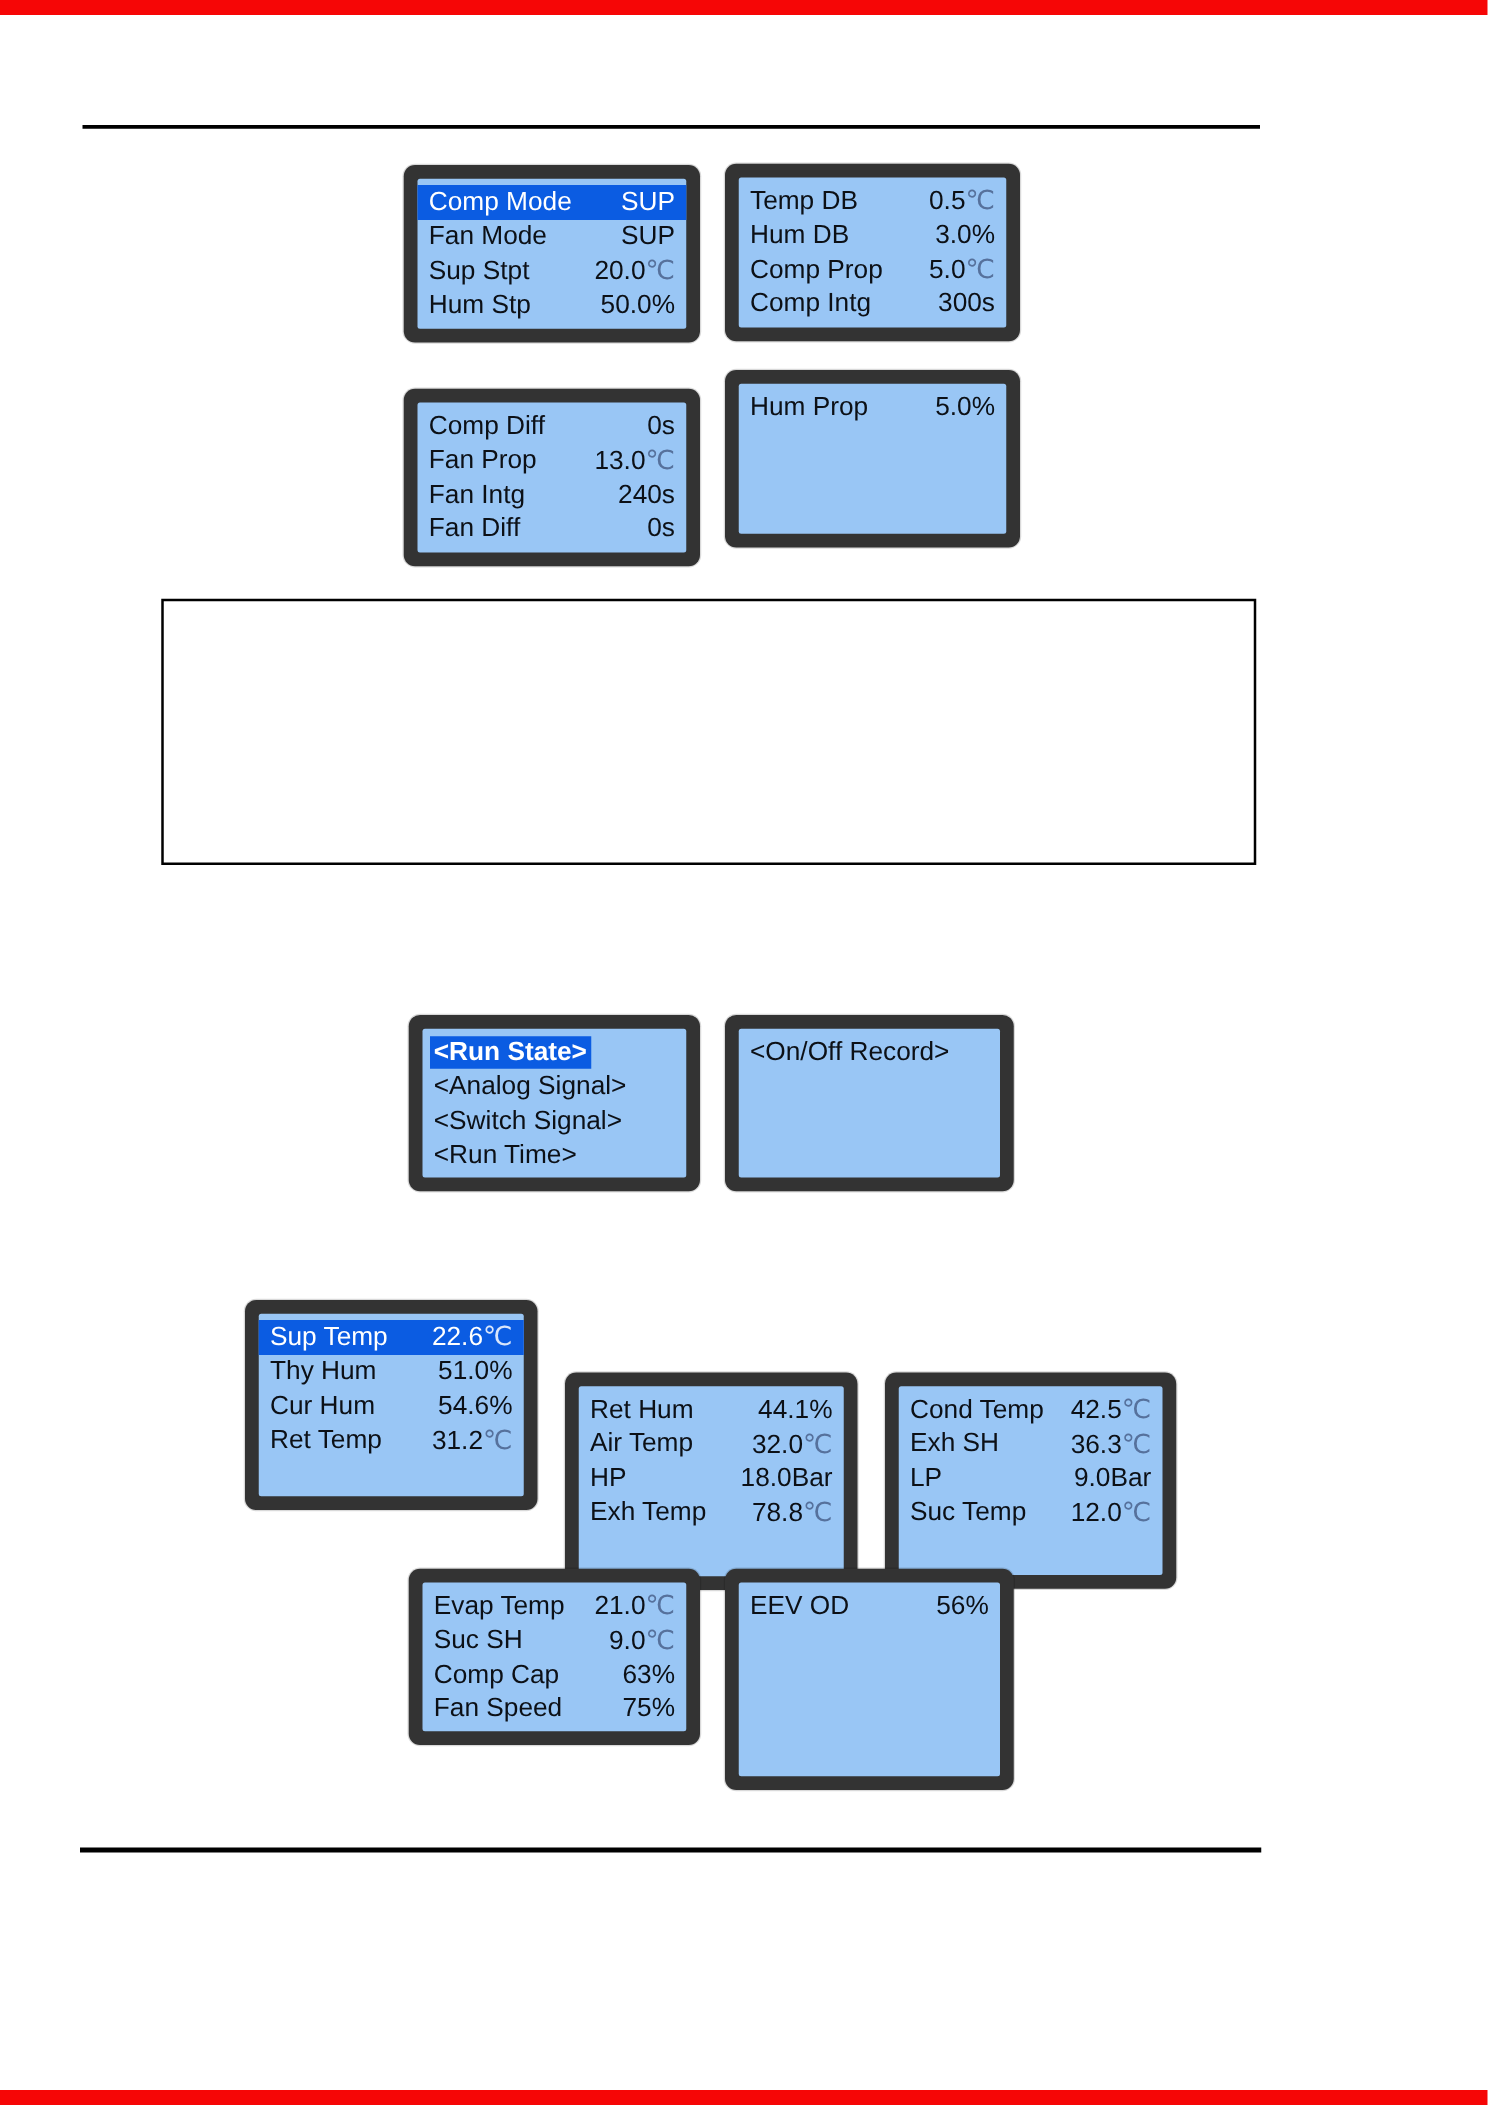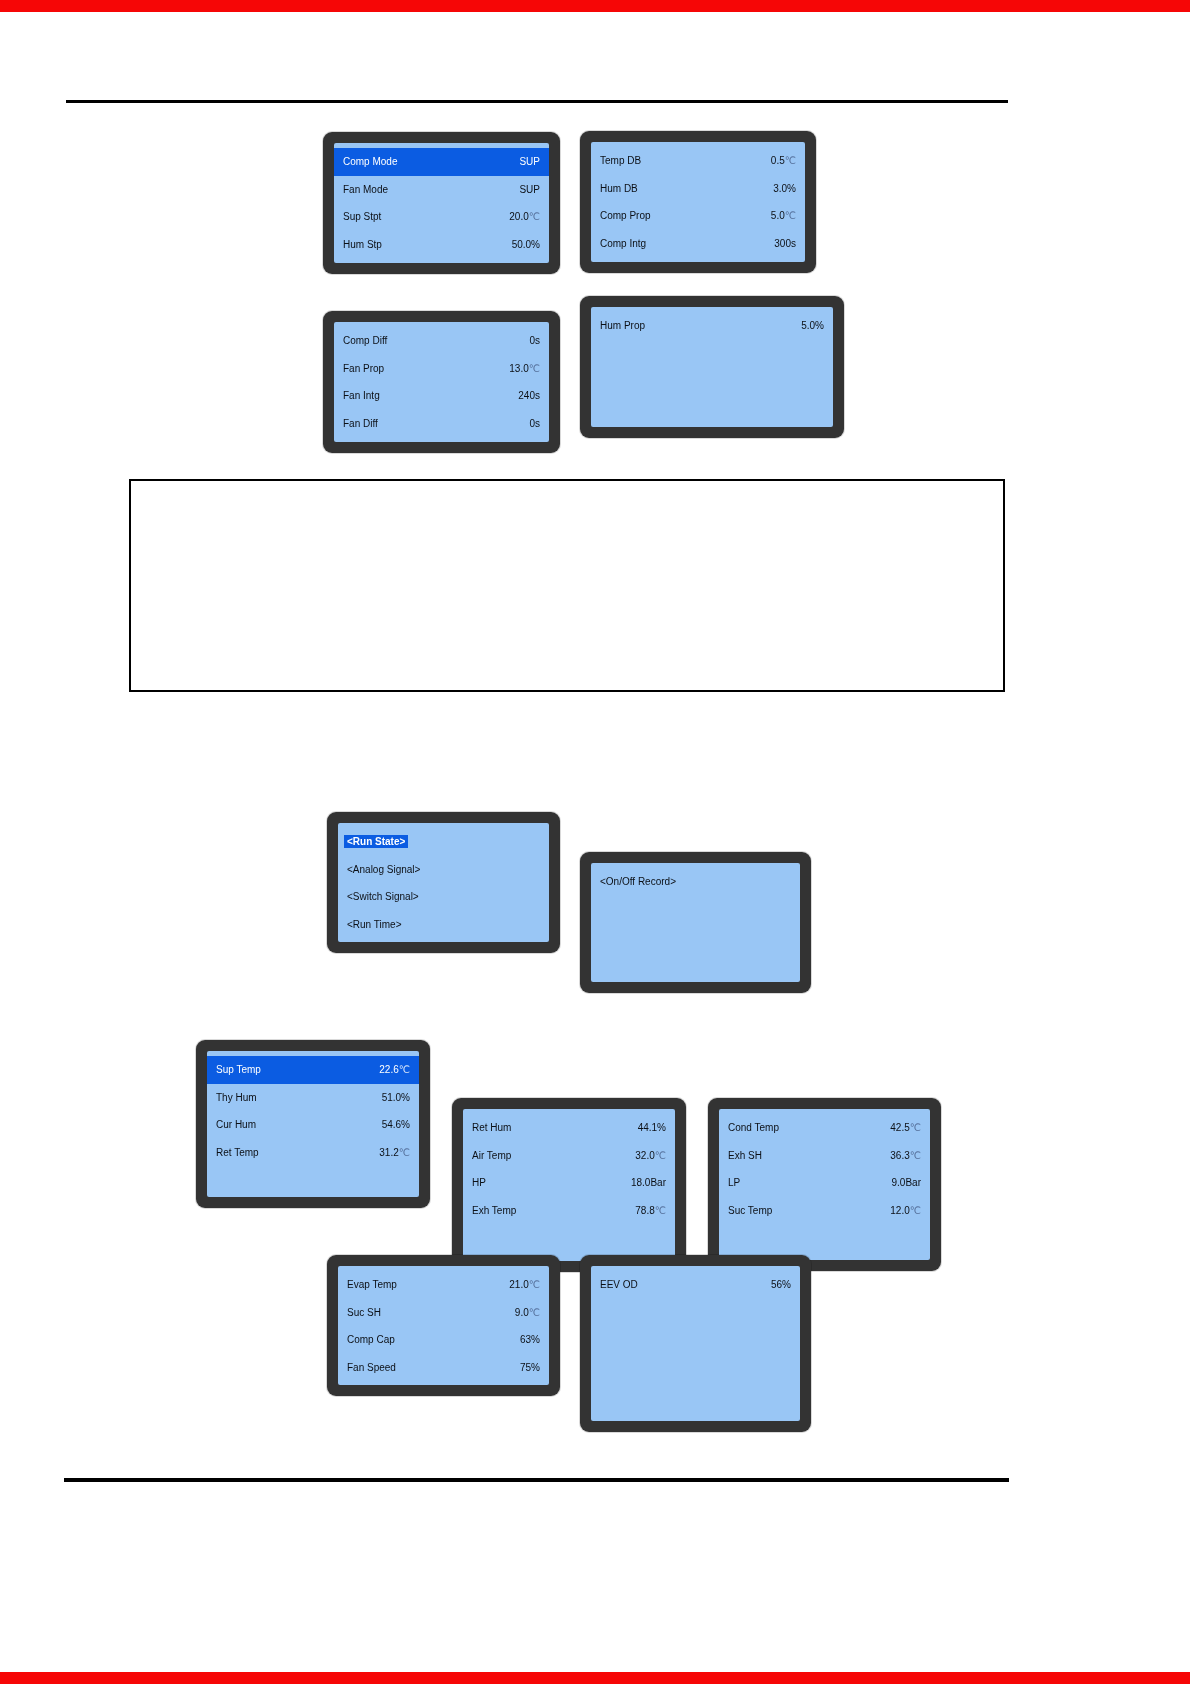--- a/index.html
+++ b/index.html
@@ -14,36 +14,36 @@
   .rule-top{left:66px;top:100px;width:942px;height:3px;}
   .rule-bottom{left:64px;top:1478px;width:945px;height:4px;}
   .notebox{position:absolute;left:129px;top:479px;width:872px;height:209px;border:2px solid #000;background:#fff;}
   .screen{position:absolute;background:var(--bezel,#333);border-radius:9px;box-shadow:0 0 0 1px rgba(0,0,0,.15);}
   .lcd{
     position:absolute;inset:11px;background:var(--screen-bg,#99c6f5);border-radius:2px;
     padding:5px 0;display:flex;flex-direction:column;box-sizing:border-box;
   }
   .row{
     display:flex;justify-content:space-between;align-items:center;
-    height:27.5px;flex:0 0 27.5px;padding:0 9px;font-size:10px;
+    height:27.5px;flex:0 0 27.5px;padding:0 9px;font-size:21px;
     color:var(--screen-text,#0c1016);white-space:nowrap;
   }
   .row.menu{justify-content:flex-start;}
   .row.sel{background:var(--highlight,#0b5ce2);color:#ffffff;}
   .val{font-weight:400;}
   .deg{color:#56719c;}
   .row.sel .deg{color:#d9e6fb;}
   .menu .lbl.hl{background:var(--highlight,#0b5ce2);color:#fff;padding:1px 3px;margin-left:-3px;font-weight:bold;}
   
   #s1{left:323px;top:132px;width:237px;height:142px;}
   #s2{left:580px;top:131px;width:236px;height:142px;}
   #s3{left:323px;top:311px;width:237px;height:142px;}
-  #s4{left:580px;top:296px;width:236px;height:142px;padding-left:28px;}
+  #s4{left:580px;top:296px;width:236px;height:142px;}
   #s5{left:327px;top:812px;width:233px;height:141px;}
-  #s6{left:580px;top:852px;width:231px;height:141px;}
+  #s6{left:580px;top:812px;width:231px;height:141px;}
   #s7{left:196px;top:1040px;width:234px;height:168px;}
   #s8{left:452px;top:1098px;width:234px;height:174px;}
   #s9{left:708px;top:1098px;width:233px;height:173px;}
   #s10{left:327px;top:1255px;width:233px;height:141px;}
   #s11{left:580px;top:1255px;width:231px;height:177px;}
 </style>
 </head>
 <body>
 
 <div class="edgebar top"></div>

